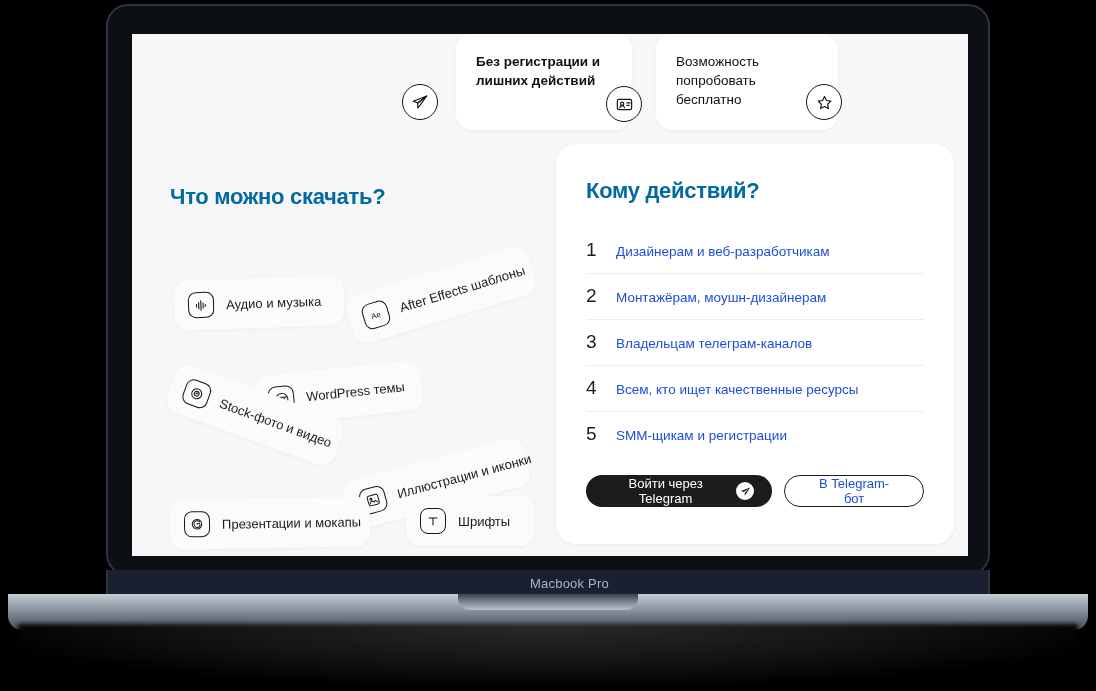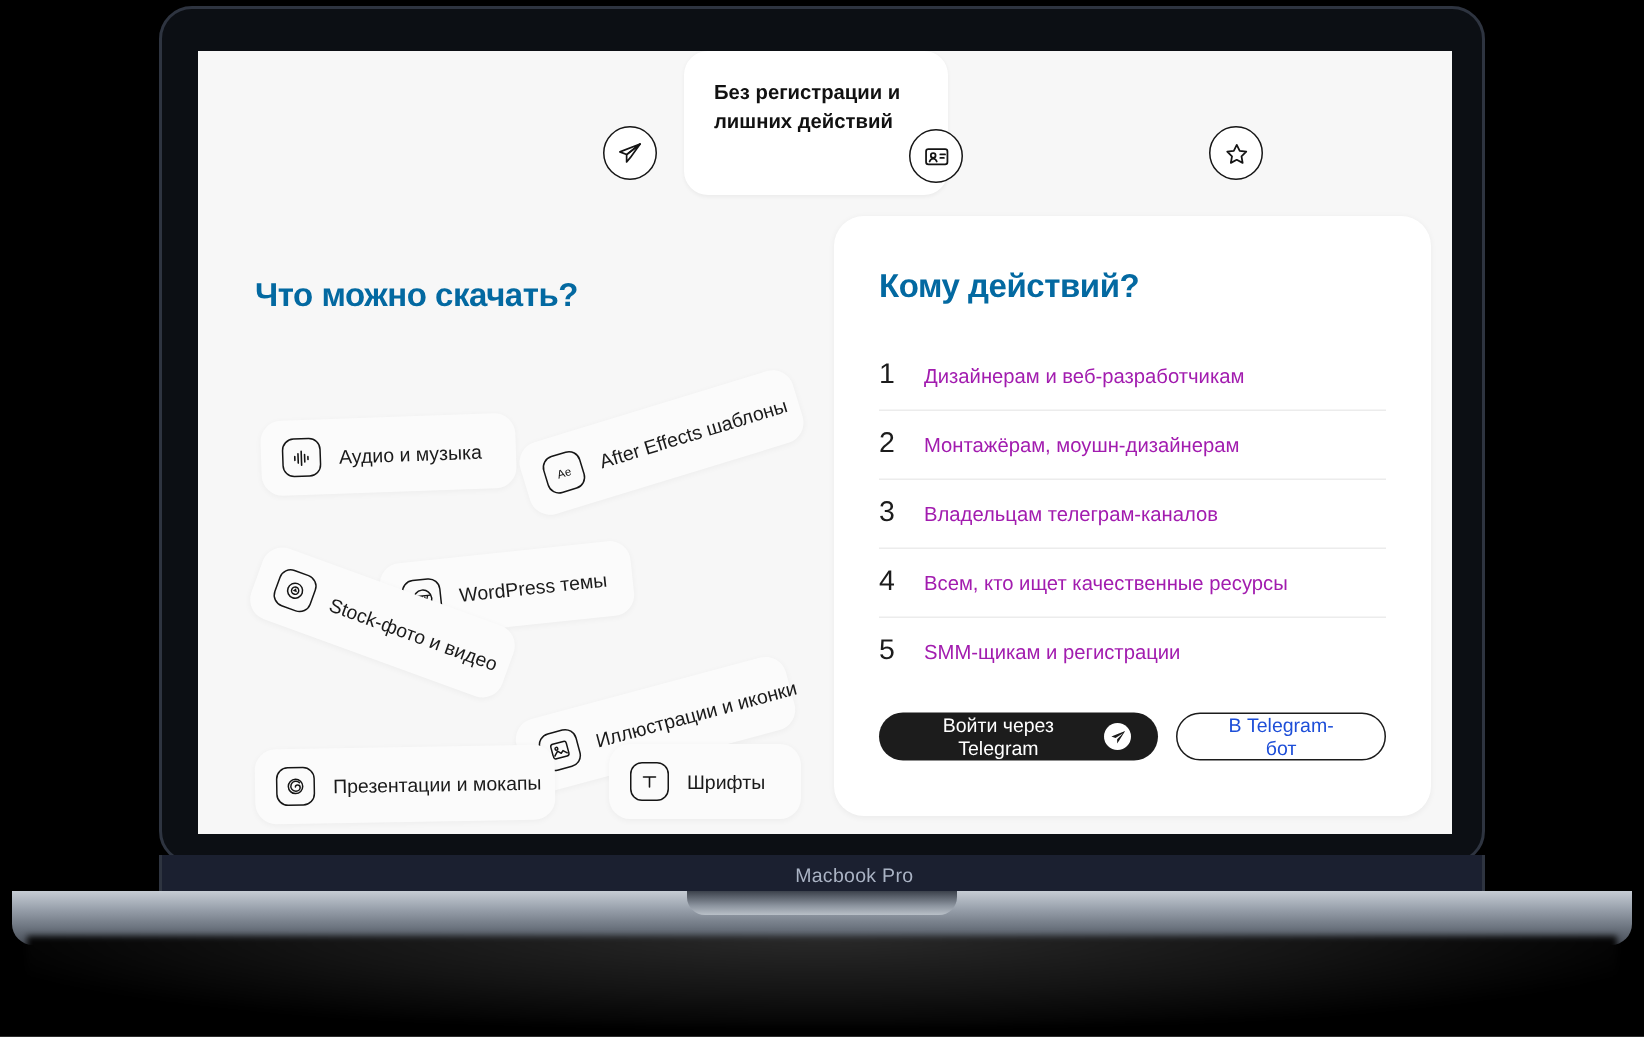--- a/index.html
+++ b/index.html
@@ -204,21 +204,21 @@
   .audience-row:last-of-type { border-bottom: none; }
   .audience-num {
     font-size: 19px;
     color: #1c1c1c;
     width: 16px;
     flex: 0 0 auto;
     font-weight: 400;
   }
   .audience-text {
     font-size: 13.5px;
-    color: #a21caf;
+    color: #1d4ed8;
   }
   .cta-row {
     display: flex;
     gap: 12px;
     margin-top: 18px;
   }
   .btn {
     display: inline-flex;
     align-items: center;
     justify-content: center;
@@ -274,20 +274,25 @@
         </div>
         <div class="feature-badge" id="fb2">
           <svg width="19" height="19" viewBox="0 0 24 24" fill="none" stroke="#141414" stroke-width="1.5" stroke-linejoin="round" stroke-linecap="round">
             <rect x="3" y="5.5" width="18" height="13" rx="2"></rect>
             <circle cx="9" cy="11" r="2"></circle>
             <path d="M6 16c.6-1.7 1.8-2.5 3-2.5s2.4.8 3 2.5"></path>
             <path d="M15 10h4M15 13h3"></path>
           </svg>
         </div>
 
+        <div class="feature-card" id="fc3">
+          <div class="txt">Возможность
+попробовать
+бесплатно</div>
+        </div>
         <div class="feature-badge" id="fb3">
           <svg width="19" height="19" viewBox="0 0 24 24" fill="none" stroke="#141414" stroke-width="1.5" stroke-linejoin="round" stroke-linecap="round">
             <path d="M12 4.5l2.5 5 5.5.8-4 3.9.95 5.5L12 17.1l-4.95 2.6L8 14.2 4 10.3l5.5-.8L12 4.5z"></path>
           </svg>
         </div>
       </div>
 
       <div class="left-col">
         <div class="section-title">Что можно скачать?</div>
 

